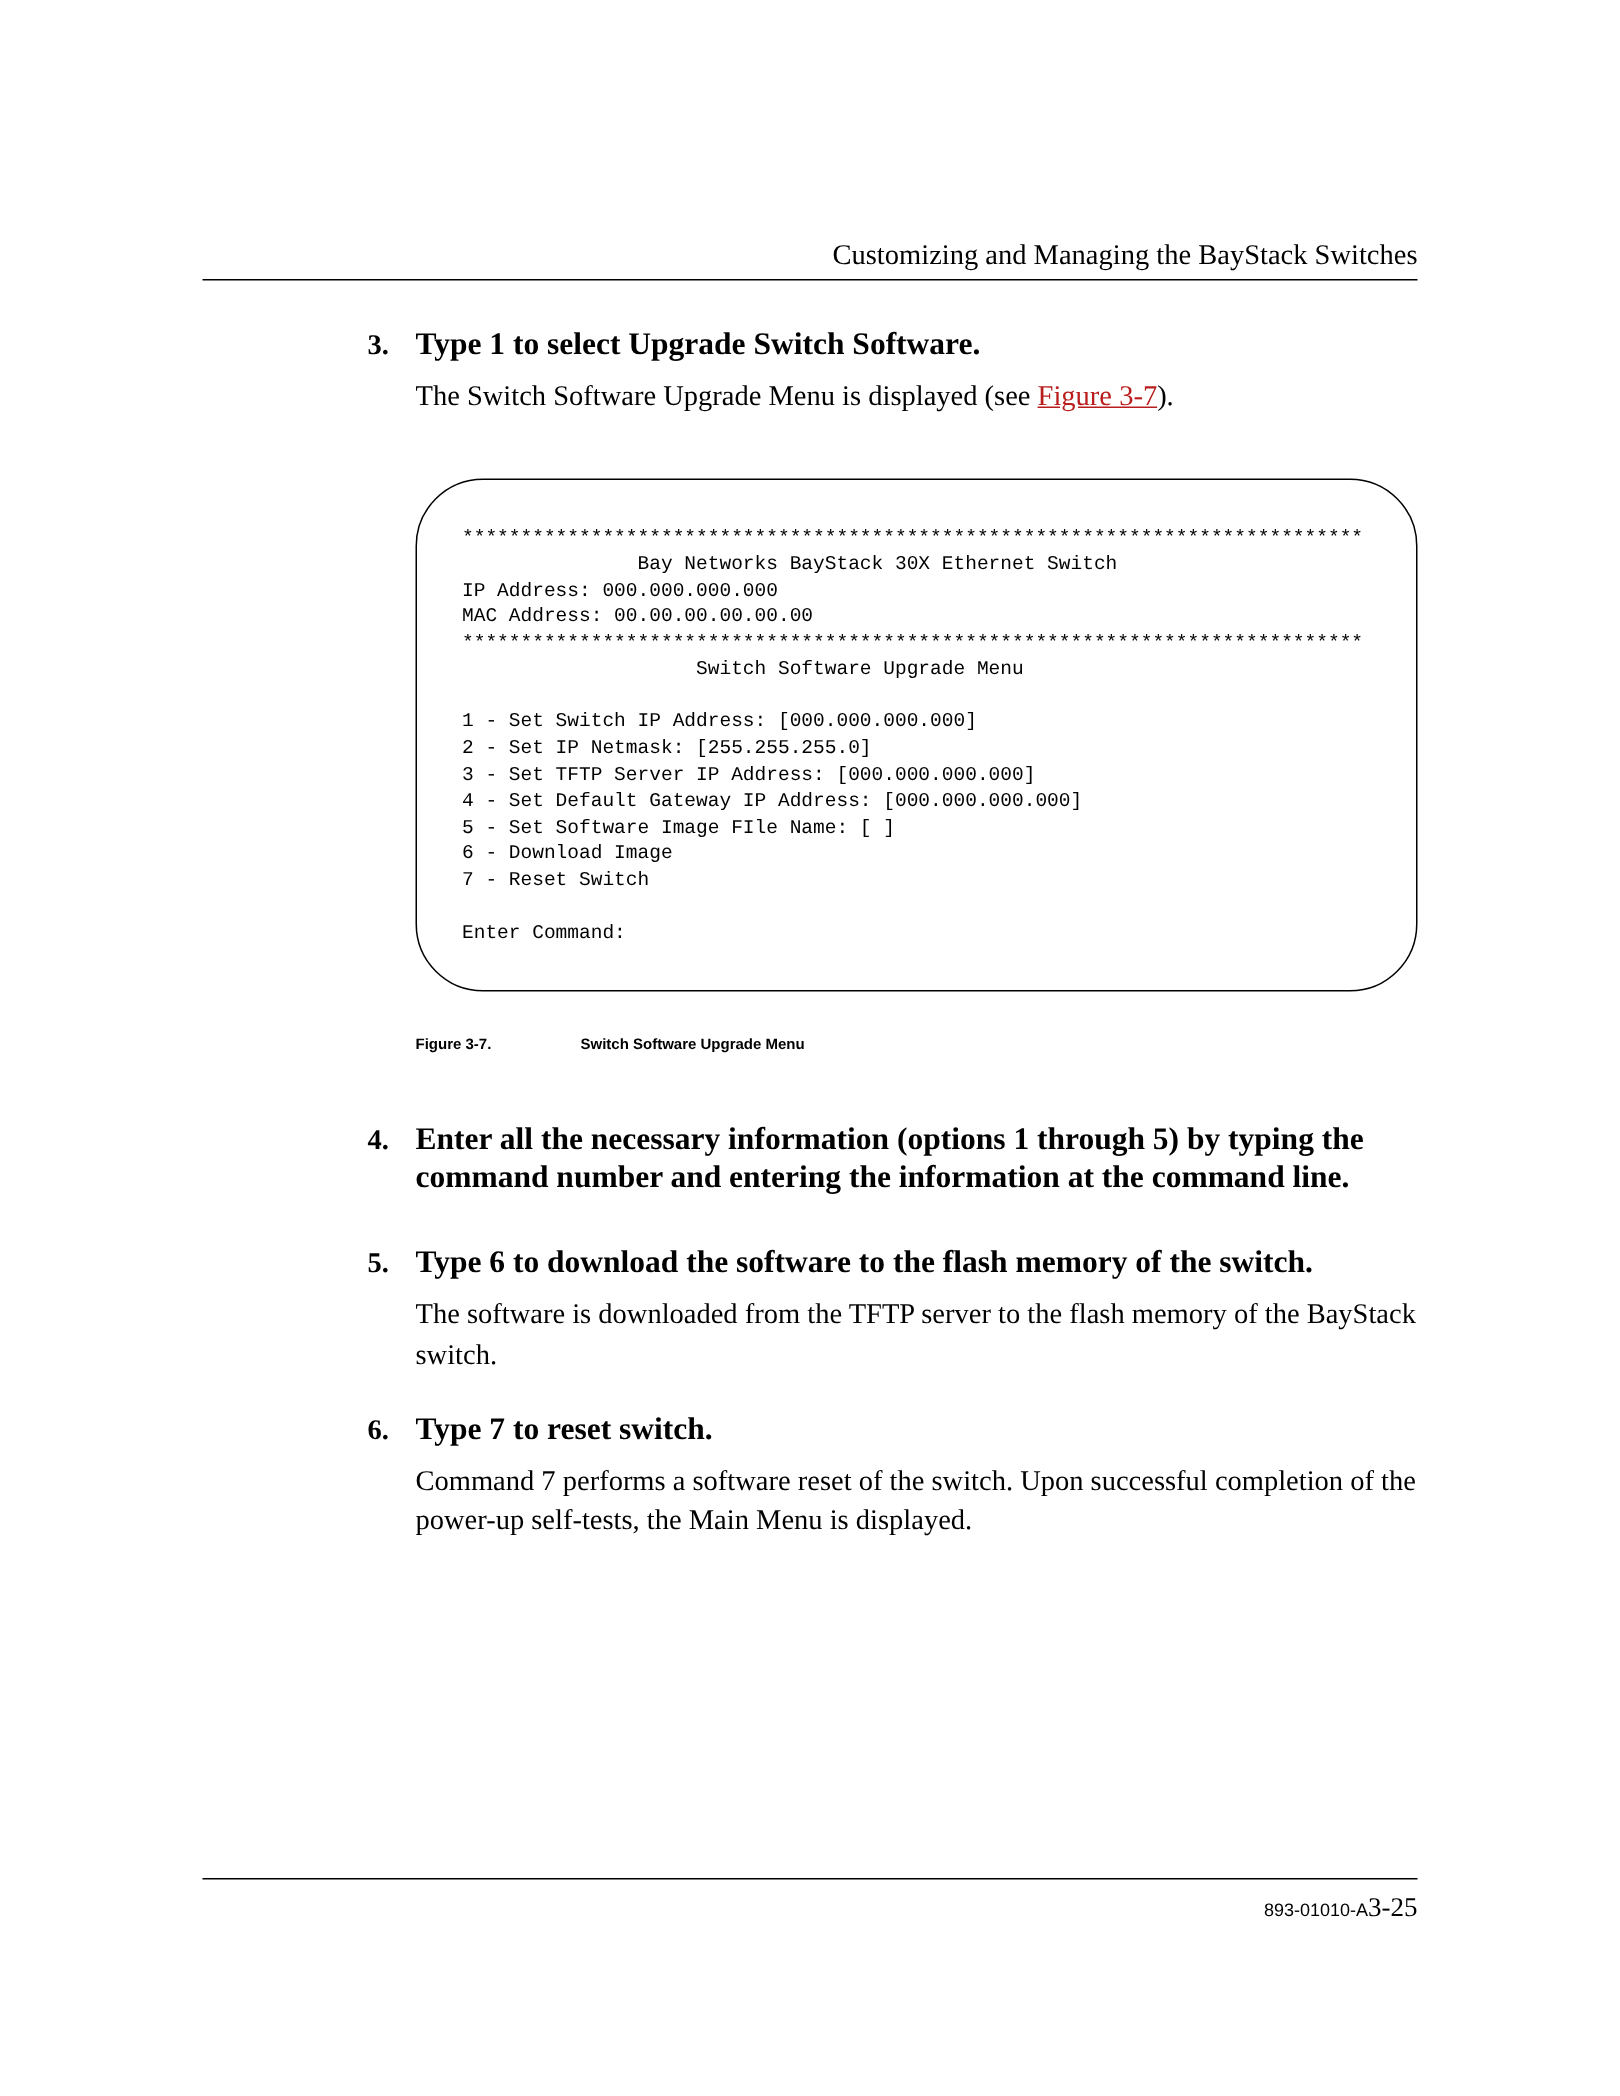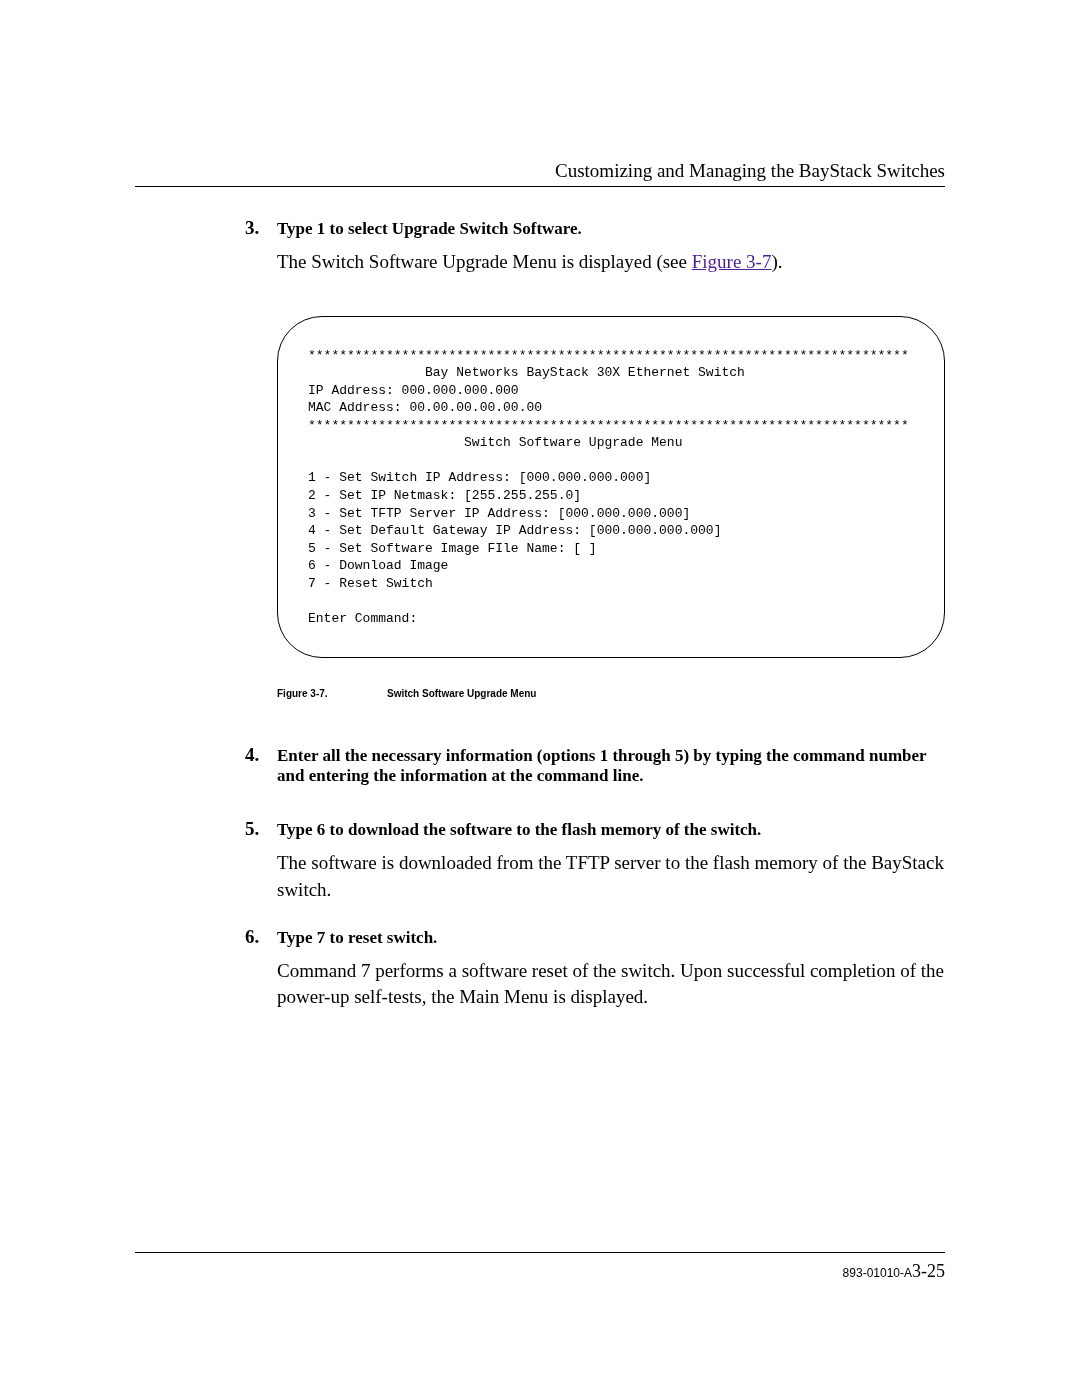--- a/index.html
+++ b/index.html
@@ -32,29 +32,29 @@
     .step-num {
       font-weight: bold;
       font-size: 19px;
       flex: 0 0 32px;
     }
     .step-body {
       flex: 1;
     }
     .step-title {
       font-weight: bold;
-      font-size: 17px;
+      font-size: 21px;
       margin-bottom: 10px;
     }
     .step-text {
       font-size: 19px;
       line-height: 1.4;
     }
     .link {
-      color: #4c1d95;
+      color: #b91c1c;
       text-decoration: underline;
     }
     .terminal-container {
       margin: 40px 0 30px 32px;
       border: 1.5px solid #000;
       border-radius: 45px;
       padding: 30px 30px 30px 30px;
       font-family: "Courier New", Courier, monospace;
       font-size: 13px;
       line-height: 1.35;

